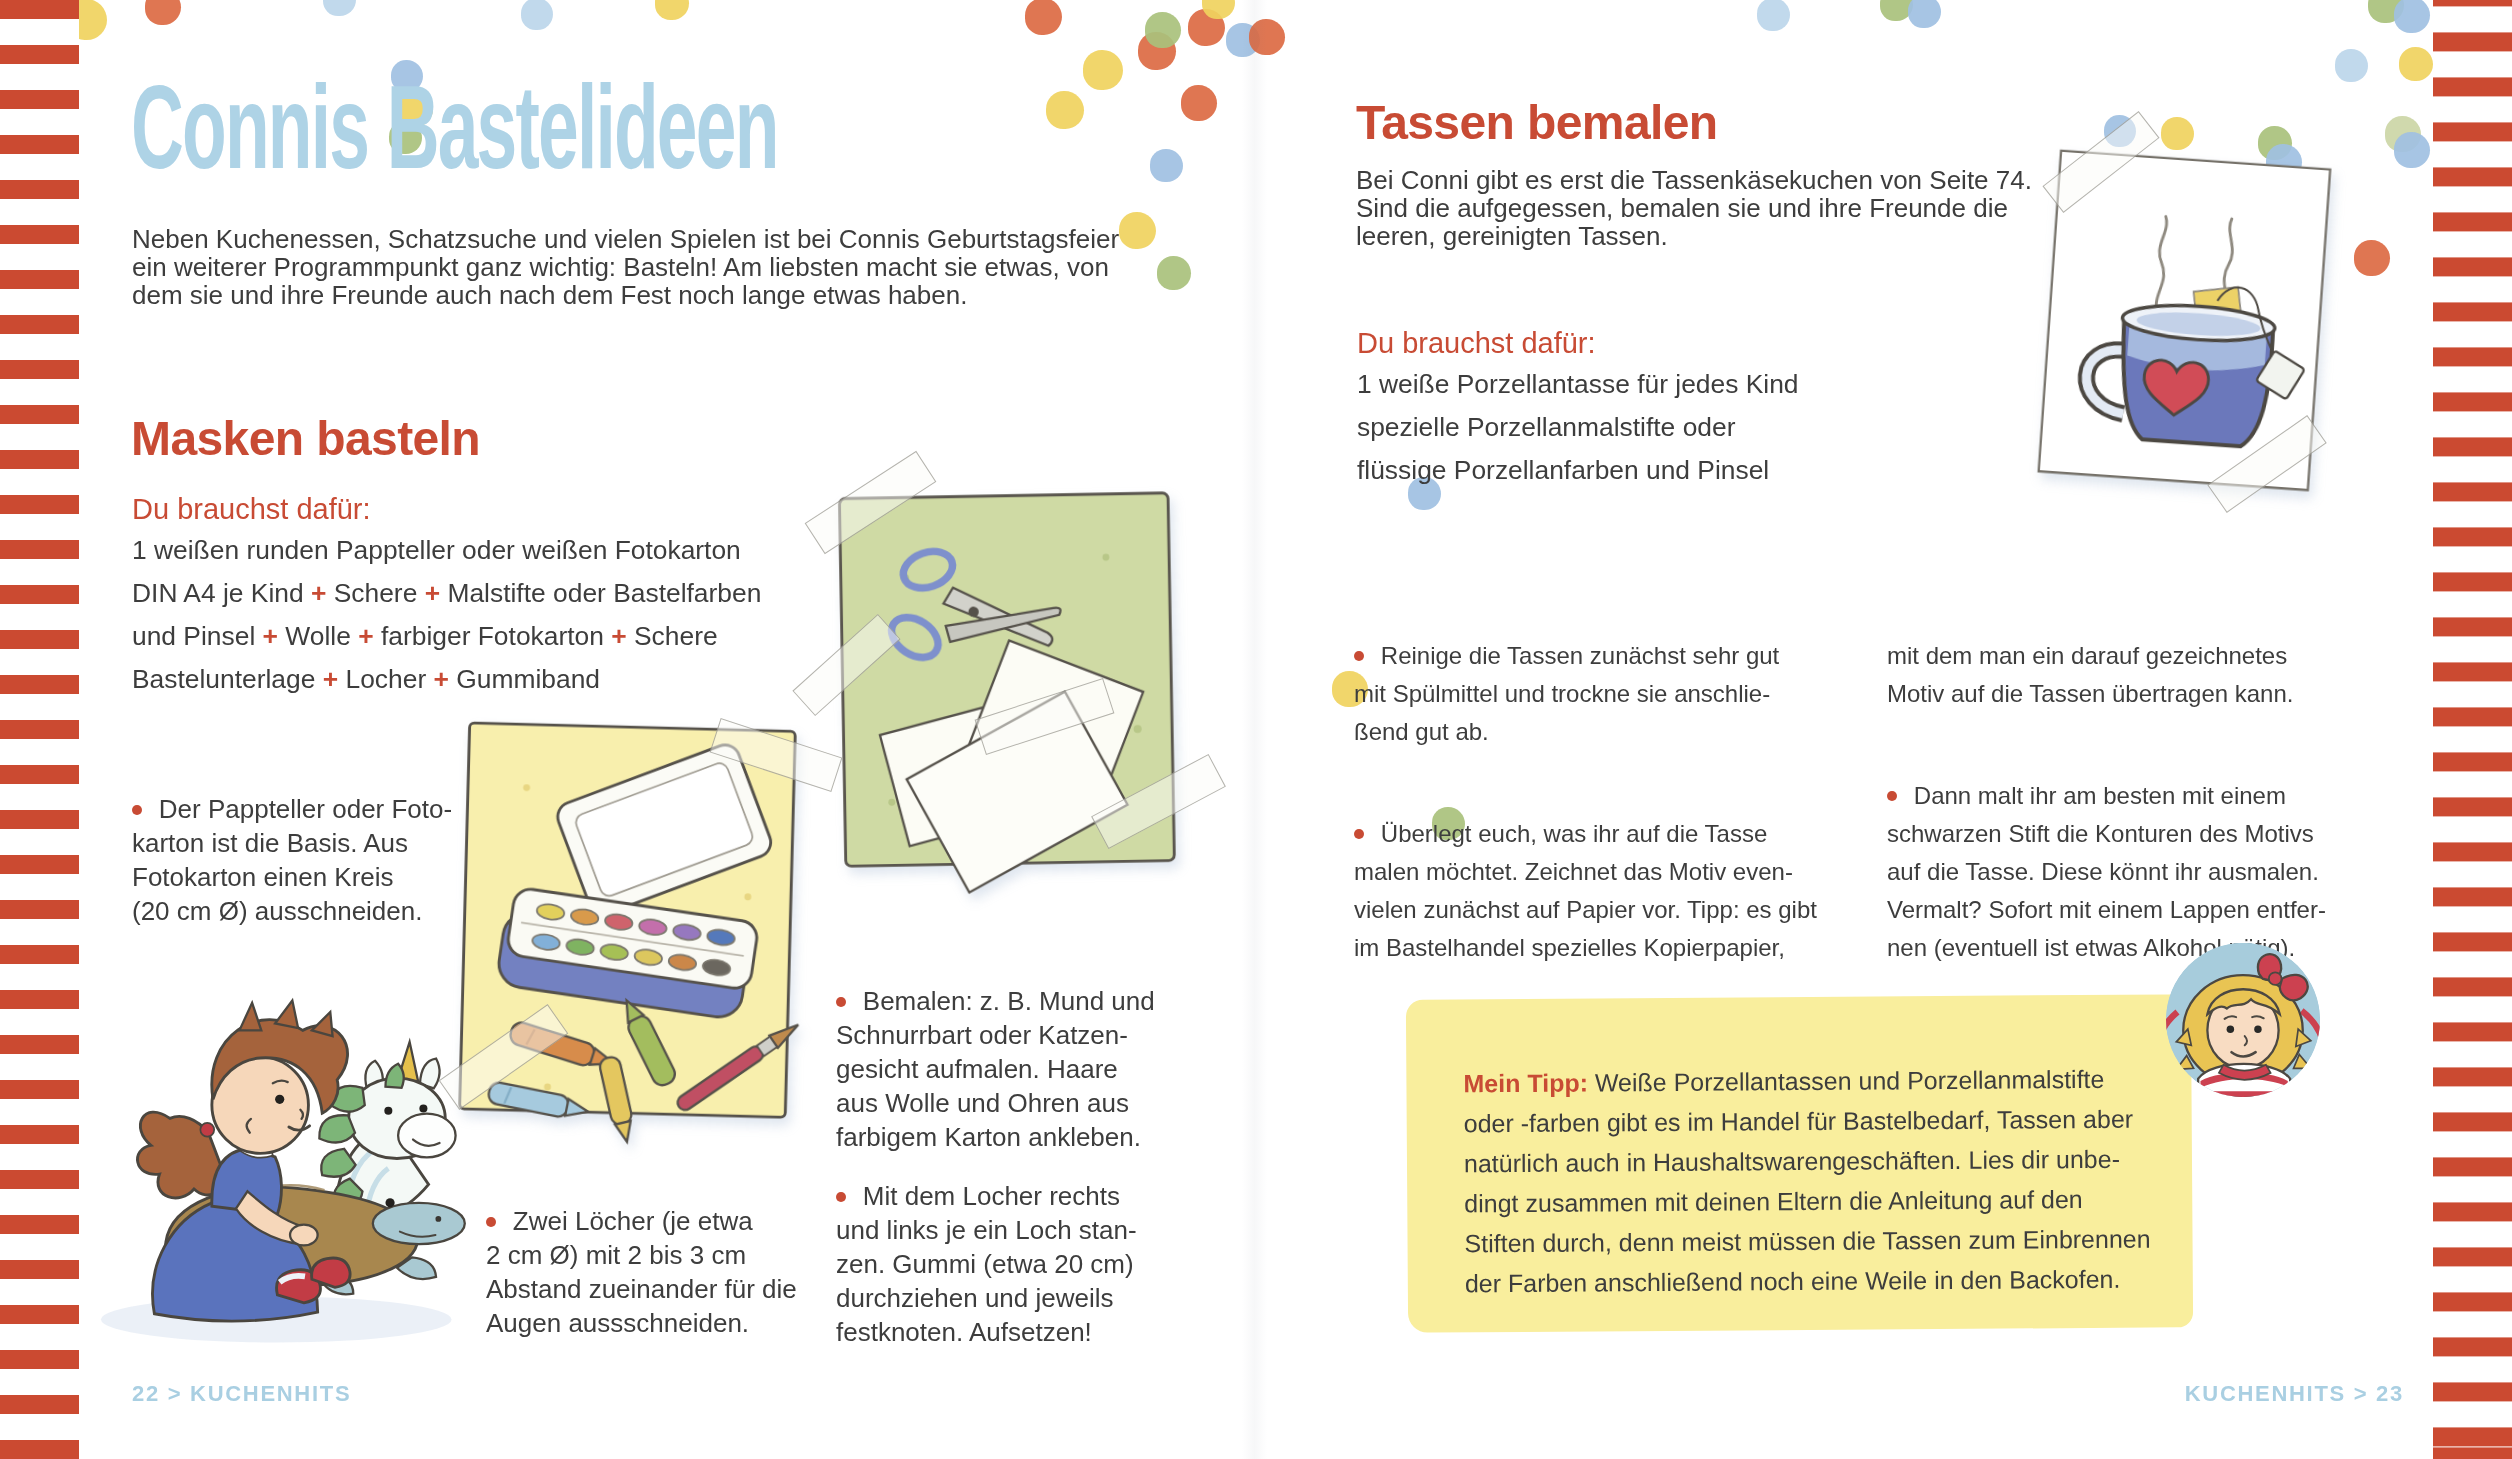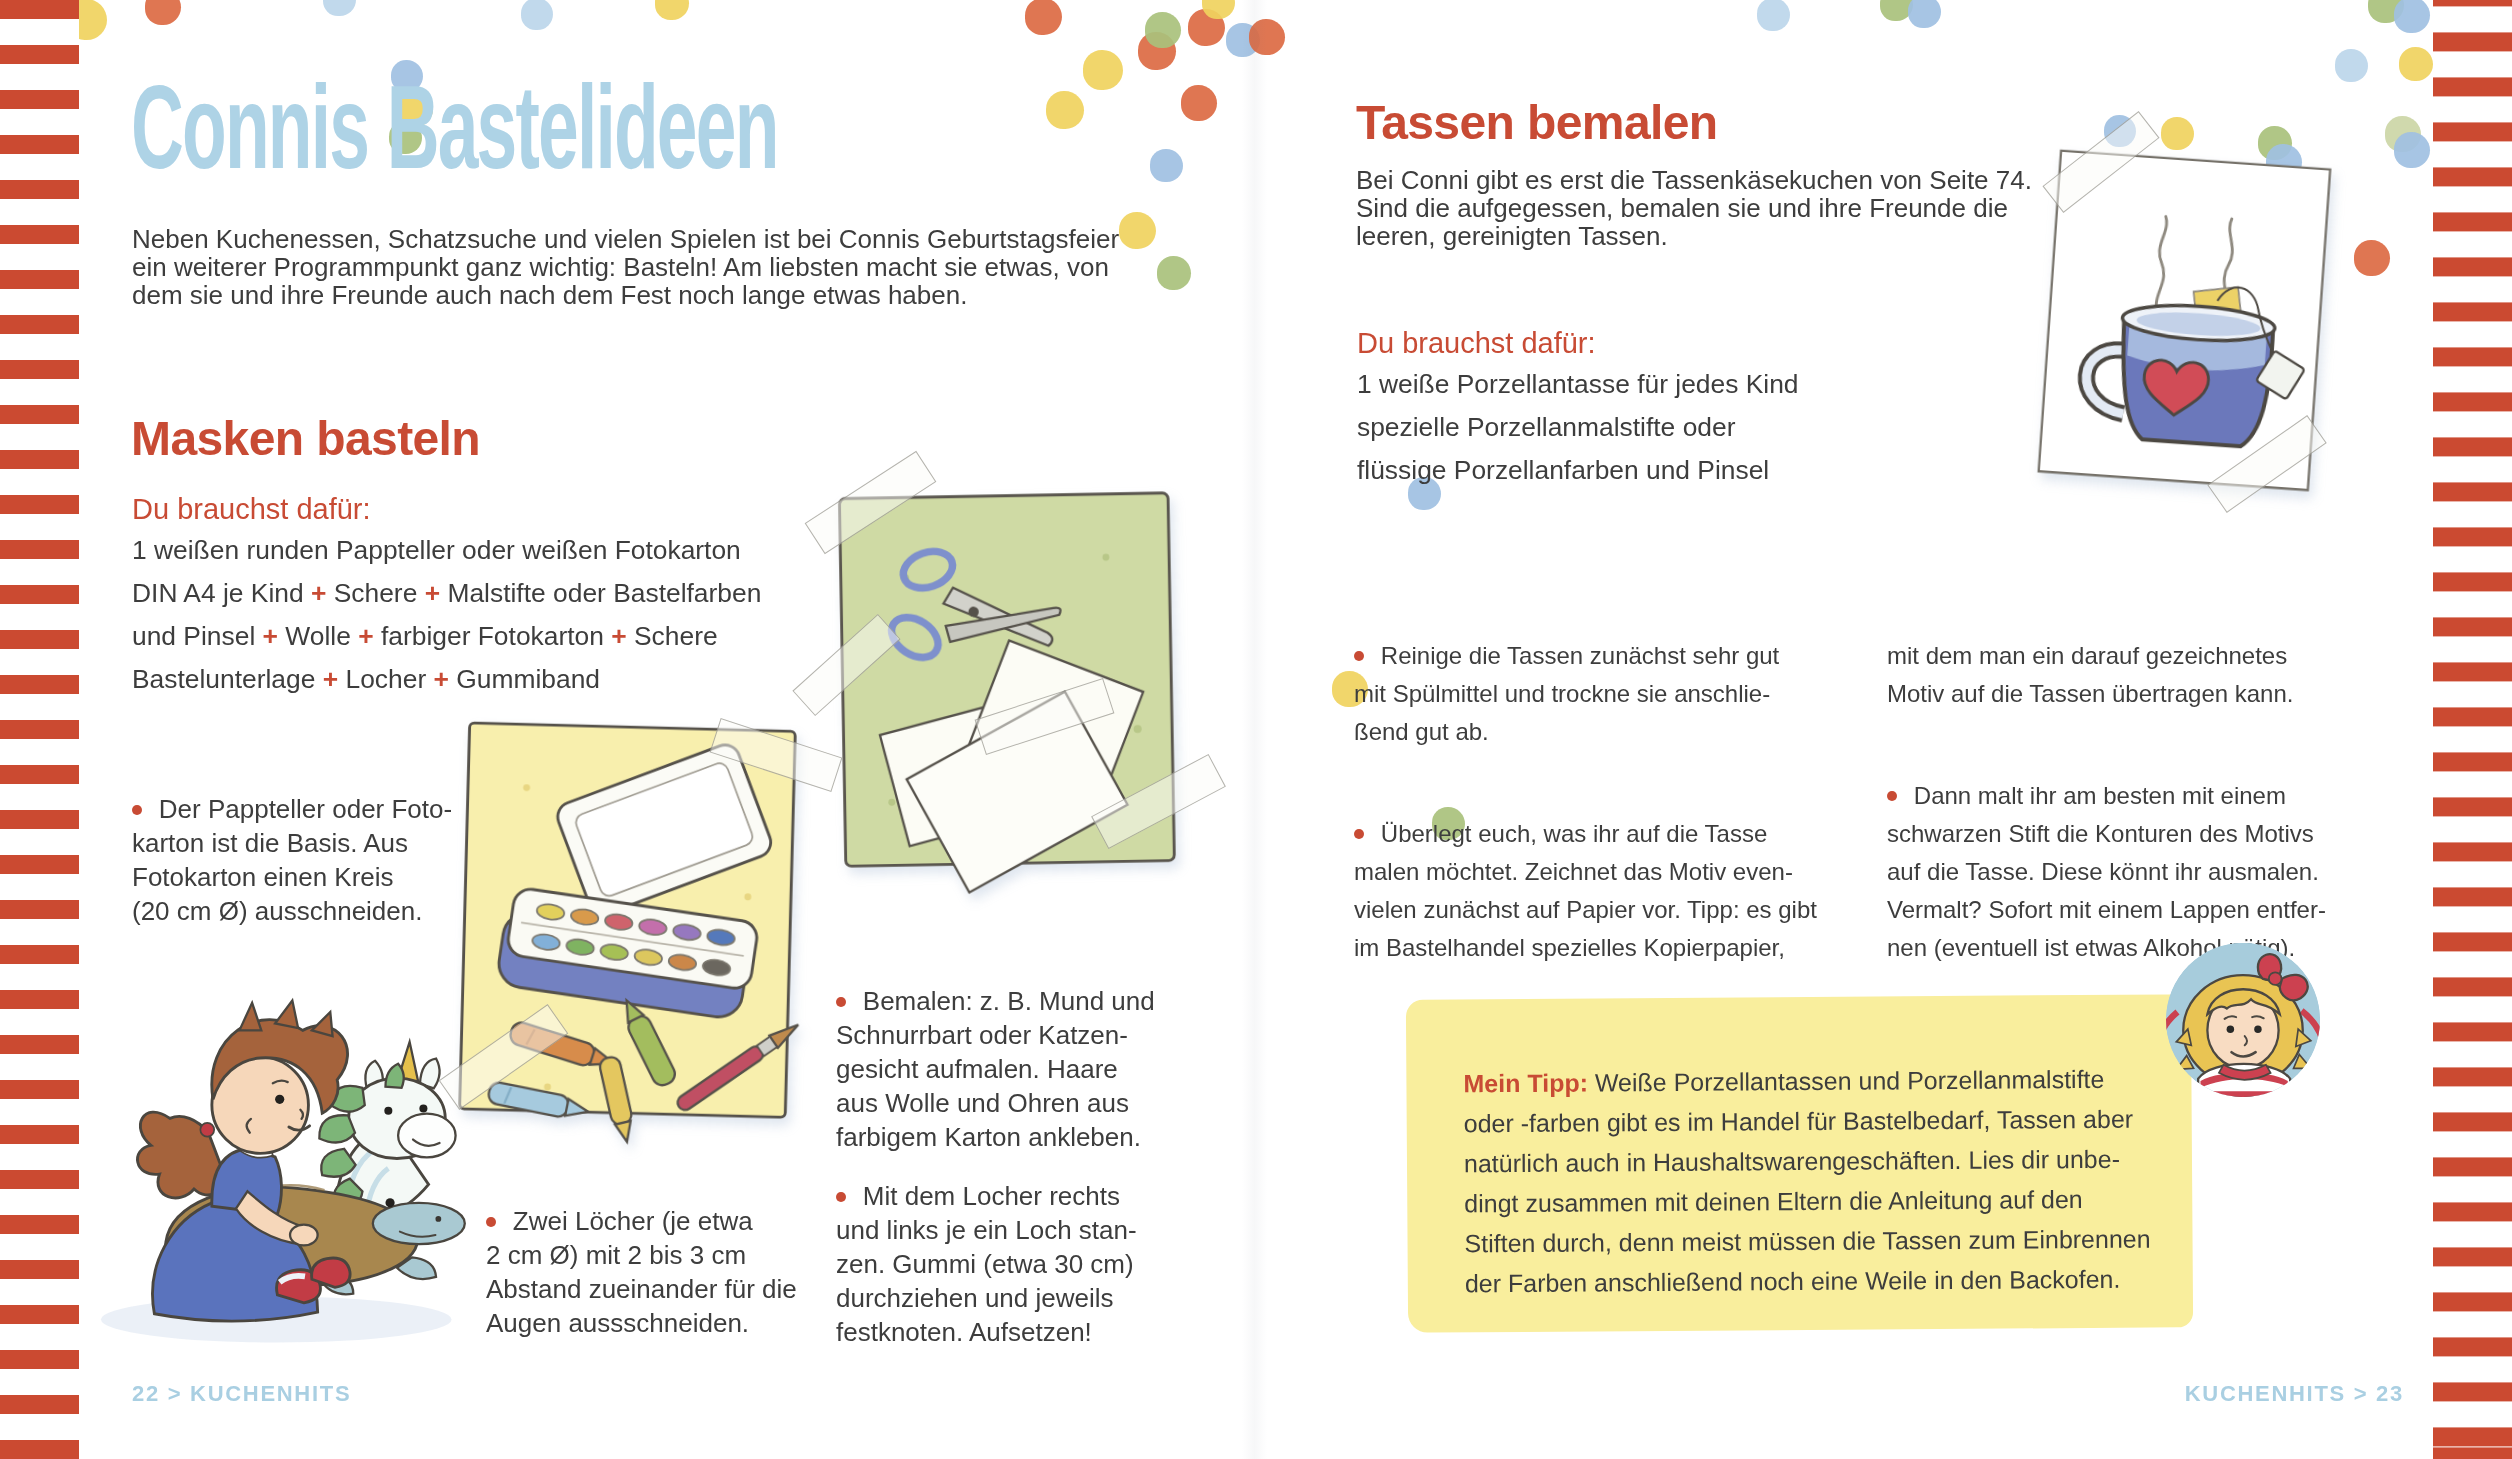--- a/index.html
+++ b/index.html
@@ -136,21 +136,21 @@
     <span class="dot"></span><span>Bemalen: z. B. Mund und
 Schnurrbart oder Katzen-
 gesicht aufmalen. Haare
 aus Wolle und Ohren aus
 farbigem Karton ankleben.</span>
   </div>
 
   <div class="bullet" style="left:836px;top:1145px;width:362px;">
     <span class="dot"></span><span>Mit dem Locher rechts
 und links je ein Loch stan-
-zen. Gummi (etwa 30 cm)
+zen. Gummi (etwa 20 cm)
 durchziehen und jeweils
 festknoten. Aufsetzen!</span>
   </div>
 
   <div class="footer left">22 &gt; KUCHENHITS</div>
 
   <div class="illu card-shadow" style="left:838px;top:490px;width:339px;height:382px;transform:rotate(-1deg);">
     <svg viewBox="0 0 590 665">
       <rect x="8" y="10" width="572" height="640" rx="10" fill="#cfdaa4" stroke="#5a564e" stroke-width="5"></rect>
       <circle cx="120" cy="150" r="7" fill="#aebf7c" opacity=".7"></circle>

